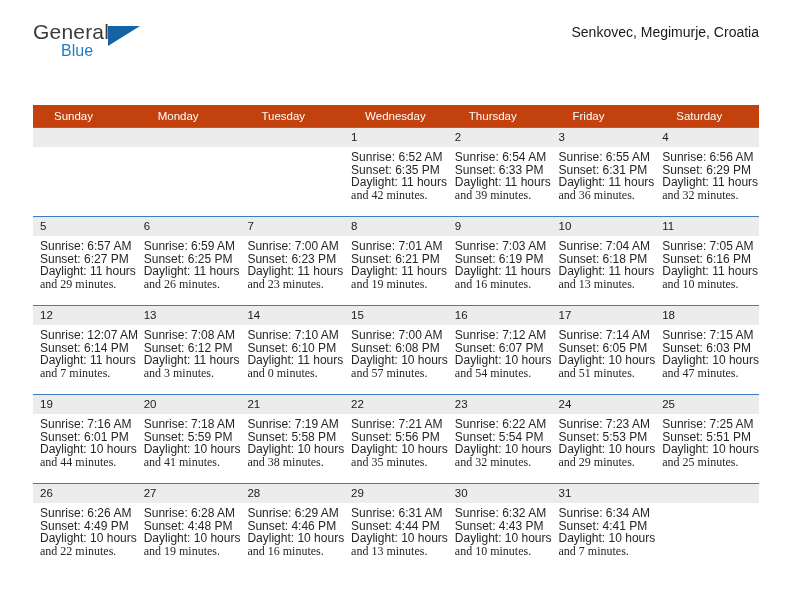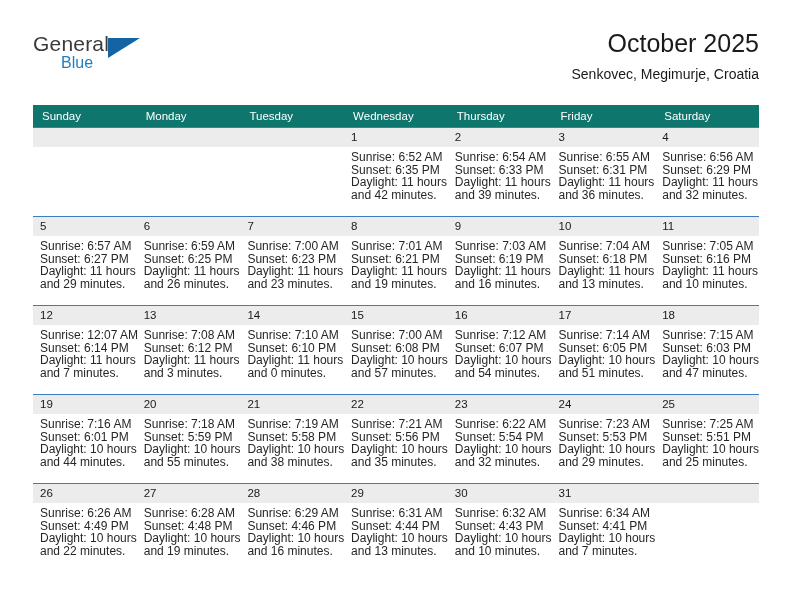--- a/index.html
+++ b/index.html
@@ -18,21 +18,21 @@
     position: relative;
     width: 792px;
     height: 612px;
     box-sizing: border-box;
   }
 
   
   .header {
     position: absolute;
     left: 33px;
-    top: 28px;
+    top: 16px;
     right: 33px;
     height: 68px;
   }
   .brand {
     position: absolute;
     left: 0;
     top: 4px;
     width: 180px;
     height: 56px;
   }
@@ -90,26 +90,26 @@
     left: 33px;
     top: 105px;
     width: 726px;
   }
   table.cal-table {
     width: 726px;
     border-collapse: collapse;
     table-layout: fixed;
   }
   table.cal-table th {
-    background: #0f766e;
+    background: #c2410c;
     color: #ffffff;
     font-size: 11.5px;
     font-weight: normal;
     text-align: left;
-    padding: 5px 0 5px 9px;
+    padding: 5px 0 5px 21px;
     height: 11px;
     border: none;
   }
   td.daycell {
     vertical-align: top;
     padding: 0;
     border-top: 1px solid #3b7dc0;
     height: 88px;
     background: #ffffff;
   }
@@ -132,37 +132,37 @@
     padding: 4px 6px 0 7px;
     font-size: 12px;
     line-height: 12.6px;
     color: #262626;
   }
   .daybody div {
     white-space: nowrap;
   }
   .daylight-line2 {
     white-space: nowrap;
+    font-family: Liberation Serif, serif;
   }
 </style>
 </head>
 <body>
 
 <div class="page">
 
   <div class="header">
 
     <div class="brand">
       <span class="brand-general">General</span>
       <span class="brand-triangle"></span>
       <span class="brand-blue">Blue</span>
     </div>
 
     <div class="title-block">
-      <div class="cal-title">October 2025</div>
       <div class="cal-subtitle">Senkovec, Megimurje, Croatia</div>
     </div>
 
   </div>
 
   <div class="calendar">
     <table class="cal-table">
       <thead>
         <tr>
           <th>Sunday</th>
@@ -361,21 +361,21 @@
                 <div>Daylight: 10 hours</div>
                 <div class="daylight-line2">and 44 minutes.</div>
               </div>
             </td>
             <td class="daycell">
               <div class="daynum">20</div>
               <div class="daybody">
                 <div>Sunrise: 7:18 AM</div>
                 <div>Sunset: 5:59 PM</div>
                 <div>Daylight: 10 hours</div>
-                <div class="daylight-line2">and 55 minutes.</div>
+                <div class="daylight-line2">and 41 minutes.</div>
               </div>
             </td>
             <td class="daycell">
               <div class="daynum">21</div>
               <div class="daybody">
                 <div>Sunrise: 7:19 AM</div>
                 <div>Sunset: 5:58 PM</div>
                 <div>Daylight: 10 hours</div>
                 <div class="daylight-line2">and 38 minutes.</div>
               </div>

